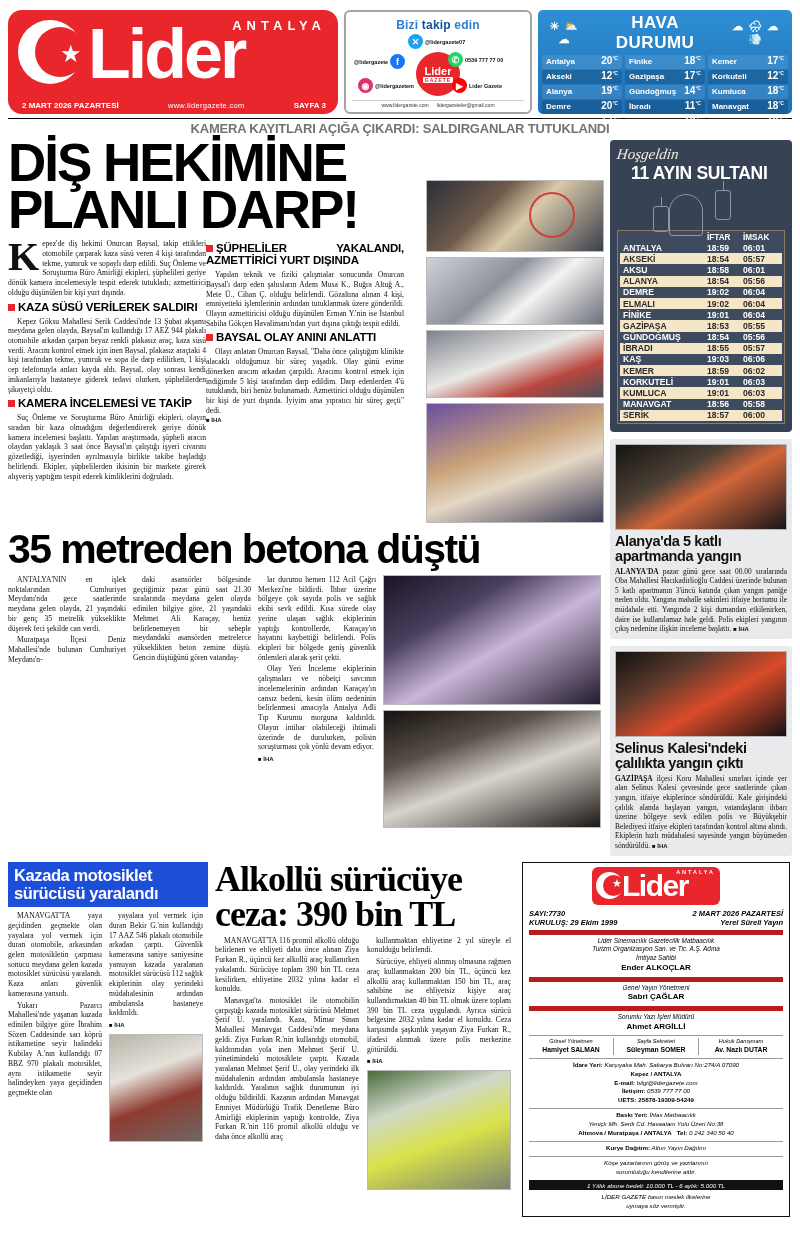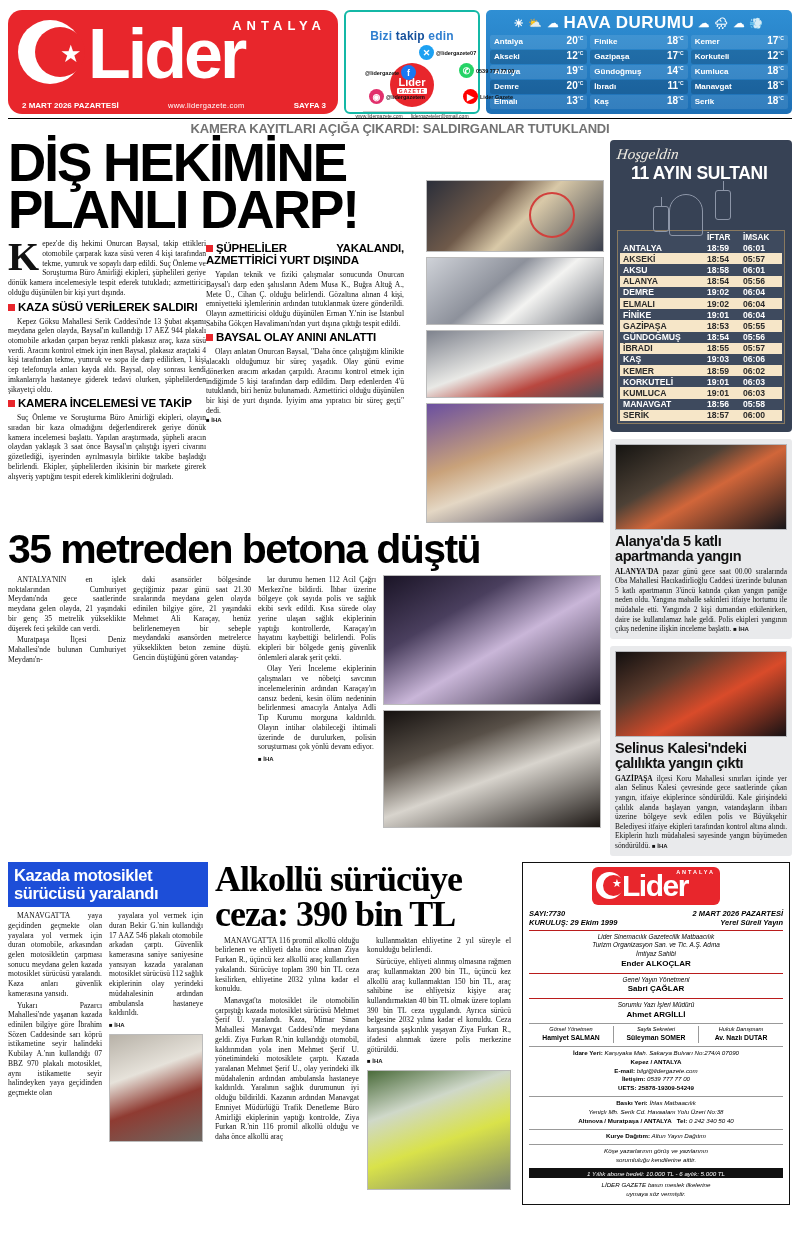--- a/index.html
+++ b/index.html
@@ -43,22 +43,22 @@
     font-size: 13px; letter-spacing: 5px;
   }
   .logo-footer {
     display: flex; justify-content: space-between; align-items: center;
     color: #fff; font-family: "Liberation Sans", sans-serif; font-size: 8px; font-weight: bold;
     padding: 0 4px 2px 6px;
   }
   .logo-footer .site { font-size: 7.5px; font-weight: normal; letter-spacing: .3px; }
 
   .social-block {
-    width: 136px; border: 2px solid #14b8a6; border-radius: 6px; position: relative;
-    background: #fff; padding: 17px;
+    width: 188px; border: 2px solid #a3a3a3; border-radius: 6px; position: relative;
+    background: #fff; padding: 6px;
   }
   .social-title {
     text-align: center; font-family: "Liberation Sans", sans-serif;
     font-size: 12px; color: #2f7fd0; font-weight: bold; letter-spacing: .2px;
   }
   .social-title b { color: #15509b; }
   .social-graph { position: relative; height: 68px; }
   .sc-center {
     position: absolute; left: 50%; top: 20px; transform: translateX(-50%);
     width: 44px; height: 44px; border-radius: 50%; background: #e8262c; color: #fff;
@@ -202,21 +202,21 @@
   }
   .colo-logo .crescent { left: 4px; top: 5px; width: 27px; height: 27px; }
   .colo-logo .crescent::after { left: 7px; top: 3px; width: 21px; height: 21px; }
   .colo-logo .star-mini { left: 20px; top: 11px; font-size: 11px; }
   .colo-word { font-family: "Liberation Sans", sans-serif; font-weight: bold; font-size: 30px; color: #fff;
     letter-spacing: -1.5px; margin-left: 30px; }
   .colo-antalya { position: absolute; right: 5px; top: 2px; font-size: 5.5px; letter-spacing: 2px;
     color: #fff; font-family: "Liberation Sans", sans-serif; font-weight: bold; }
   .colo-l1 { display: flex; justify-content: space-between; font-family: "Liberation Sans", sans-serif;
     font-size: 7.5px; font-weight: bold; font-style: italic; }
-  .colo-sec { border-top: 1px solid #b91c1c; margin-top: 3px; padding-top: 2px; text-align: center;
+  .colo-sec { border-top: 5px solid #b91c1c; margin-top: 3px; padding-top: 2px; text-align: center;
     font-family: "Liberation Sans", sans-serif; font-size: 6.4px; font-style: italic; line-height: 1.35; }
   .colo-sec b { font-size: 8px; font-style: normal; }
   .colo-3 { display: flex; border-top: 1px solid #999; margin-top: 3px; padding-top: 2px; }
   .colo-3 > div { flex: 1; text-align: center; font-family: "Liberation Sans", sans-serif;
     font-size: 5.6px; font-style: italic; line-height: 1.3; border-right: 1px solid #999; }
   .colo-3 > div:last-child { border-right: none; }
   .colo-3 b { font-size: 6.8px; font-style: normal; }
   .colo-addr { border-top: 1px solid #999; margin-top: 3px; padding-top: 2px; text-align: center;
     font-family: "Liberation Sans", sans-serif; font-size: 6.2px; font-style: italic; line-height: 1.45; }
   .colo-addr b { font-style: normal; }

